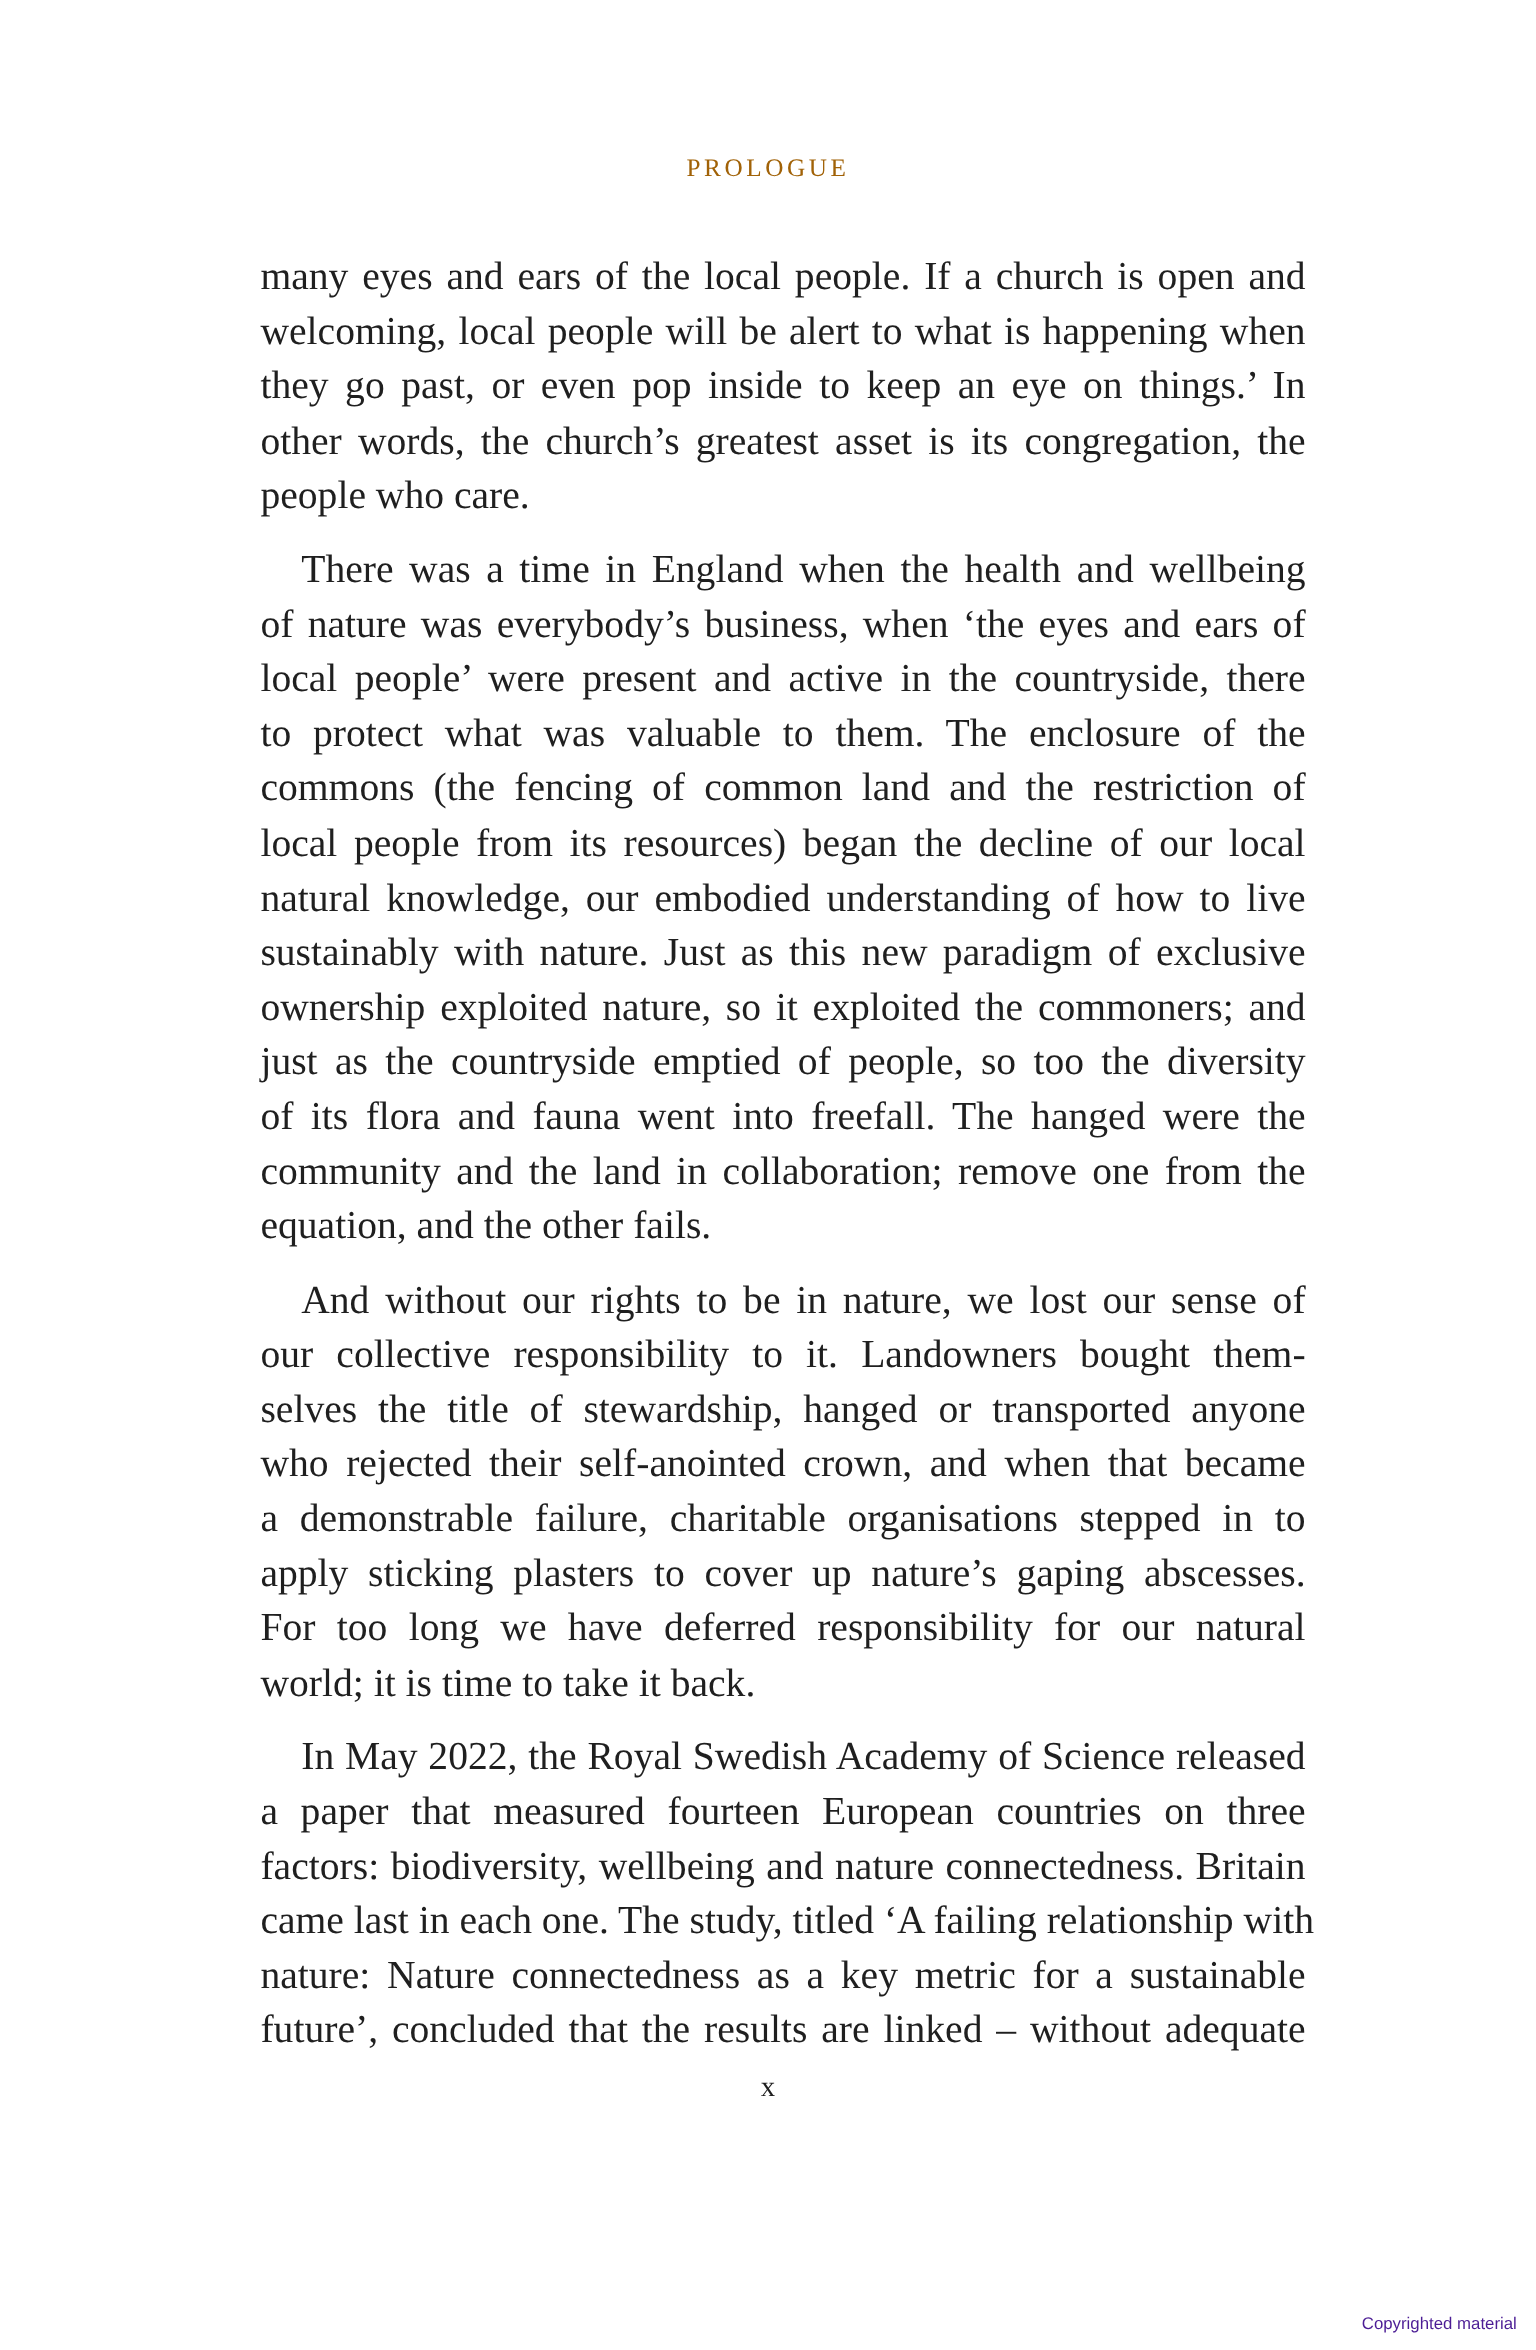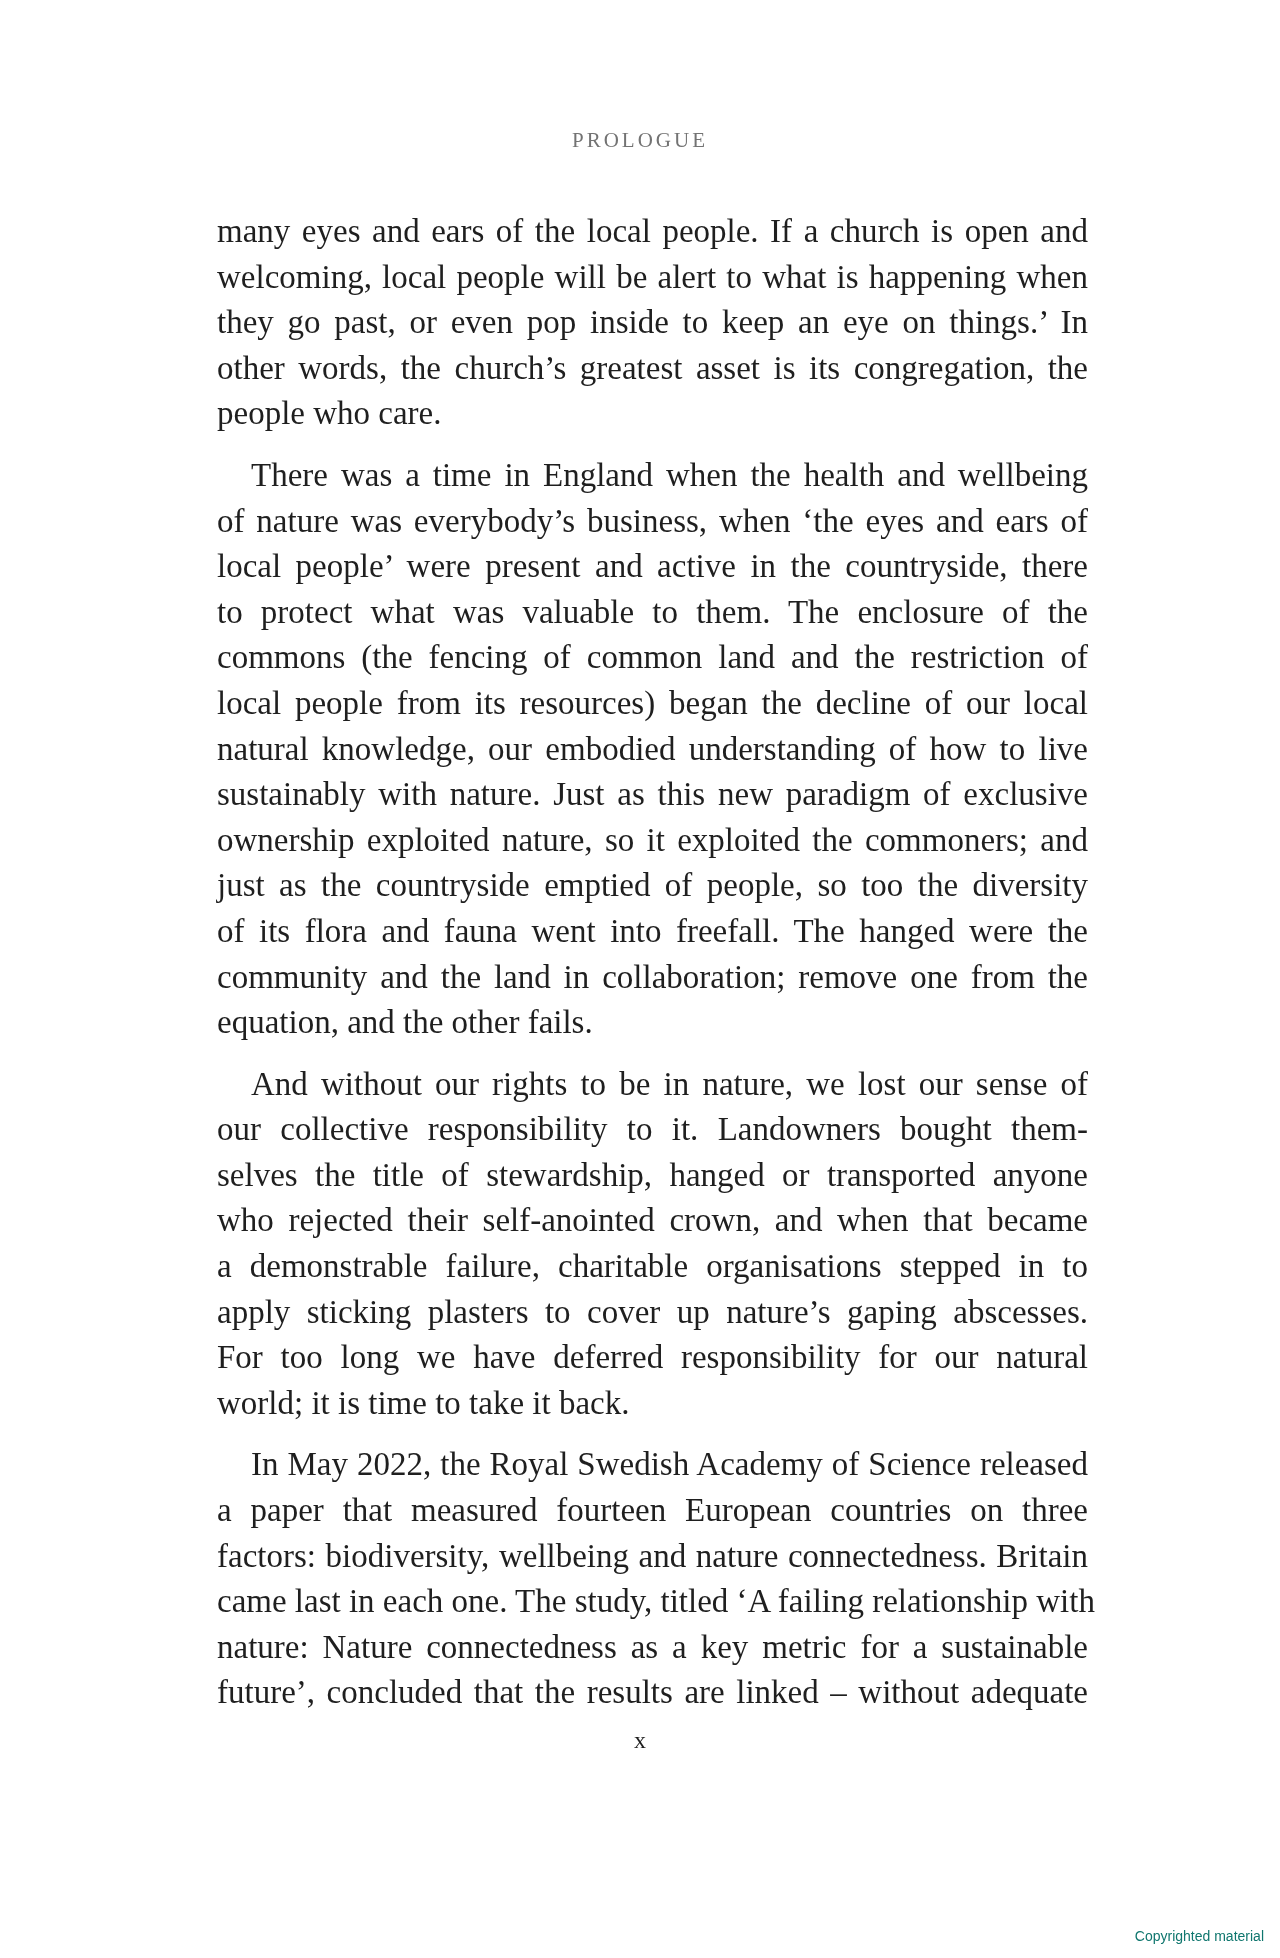--- a/index.html
+++ b/index.html
@@ -23,21 +23,21 @@
       height: 1958px;
     }
     .running-head {
       position: absolute;
       top: 128px;
       left: 0;
       width: 1280px;
       text-align: center;
       font-size: 21px;
       letter-spacing: 3px;
-      color: #737373;
+      color: #a16207;
     }
     .text-block {
       position: absolute;
       left: 201px;
       top: 193px;
       width: 903px;
     }
     .para {
       margin: 16px;
     }
@@ -64,21 +64,21 @@
       text-align: center;
       font-size: 24px;
       color: #1f1f1f;
     }
     .watermark {
       position: absolute;
       right: 16px;
       bottom: 14px;
       font-family: "Liberation Sans", "DejaVu Sans", sans-serif;
       font-size: 14px;
-      color: #0f766e;
+      color: #4c1d95;
     }
   </style>
 </head>
 <body>
 
 <div class="page">
   <div class="running-head">PROLOGUE</div>
 
   <div class="text-block">
 

